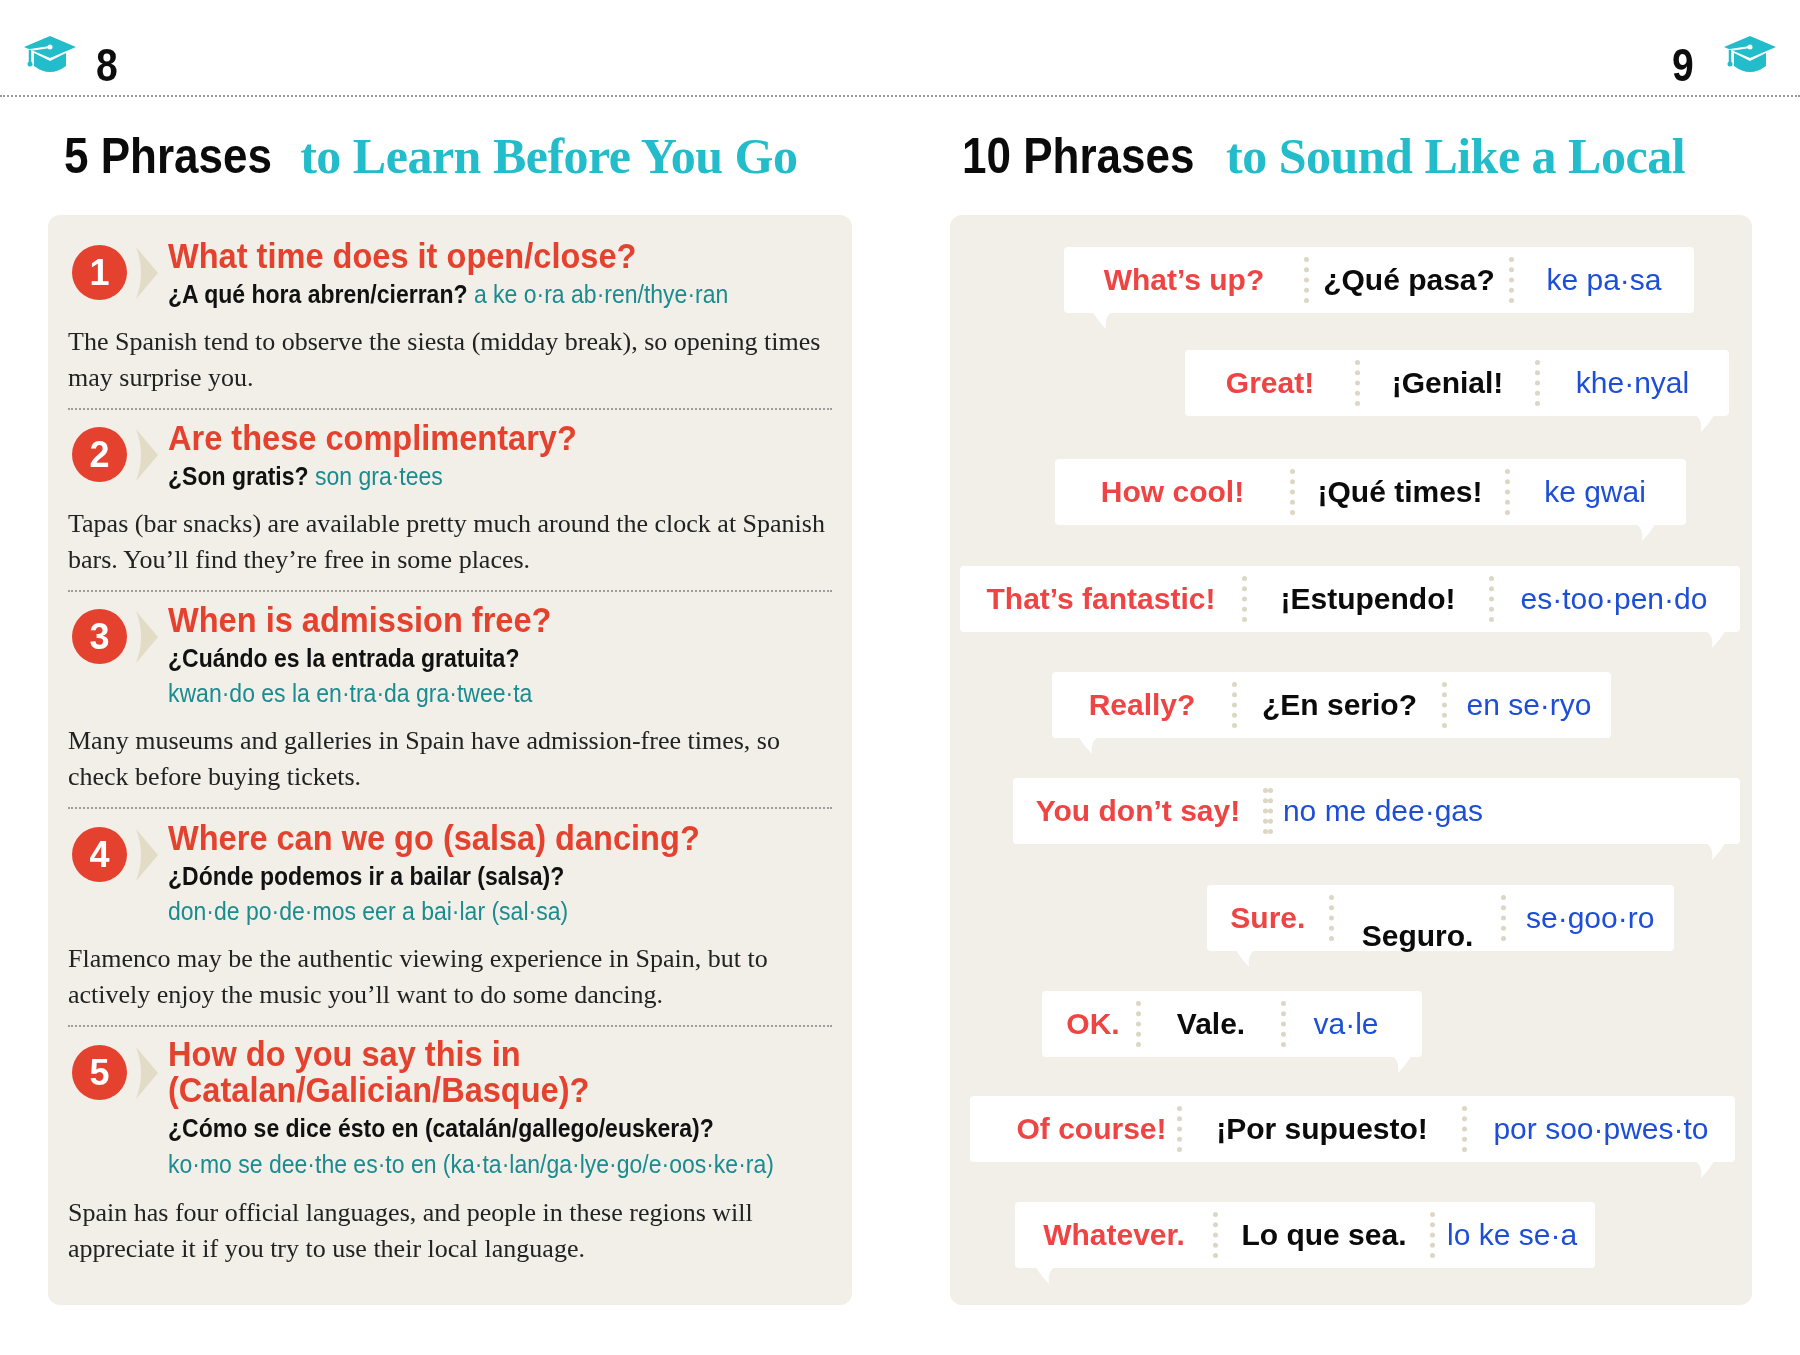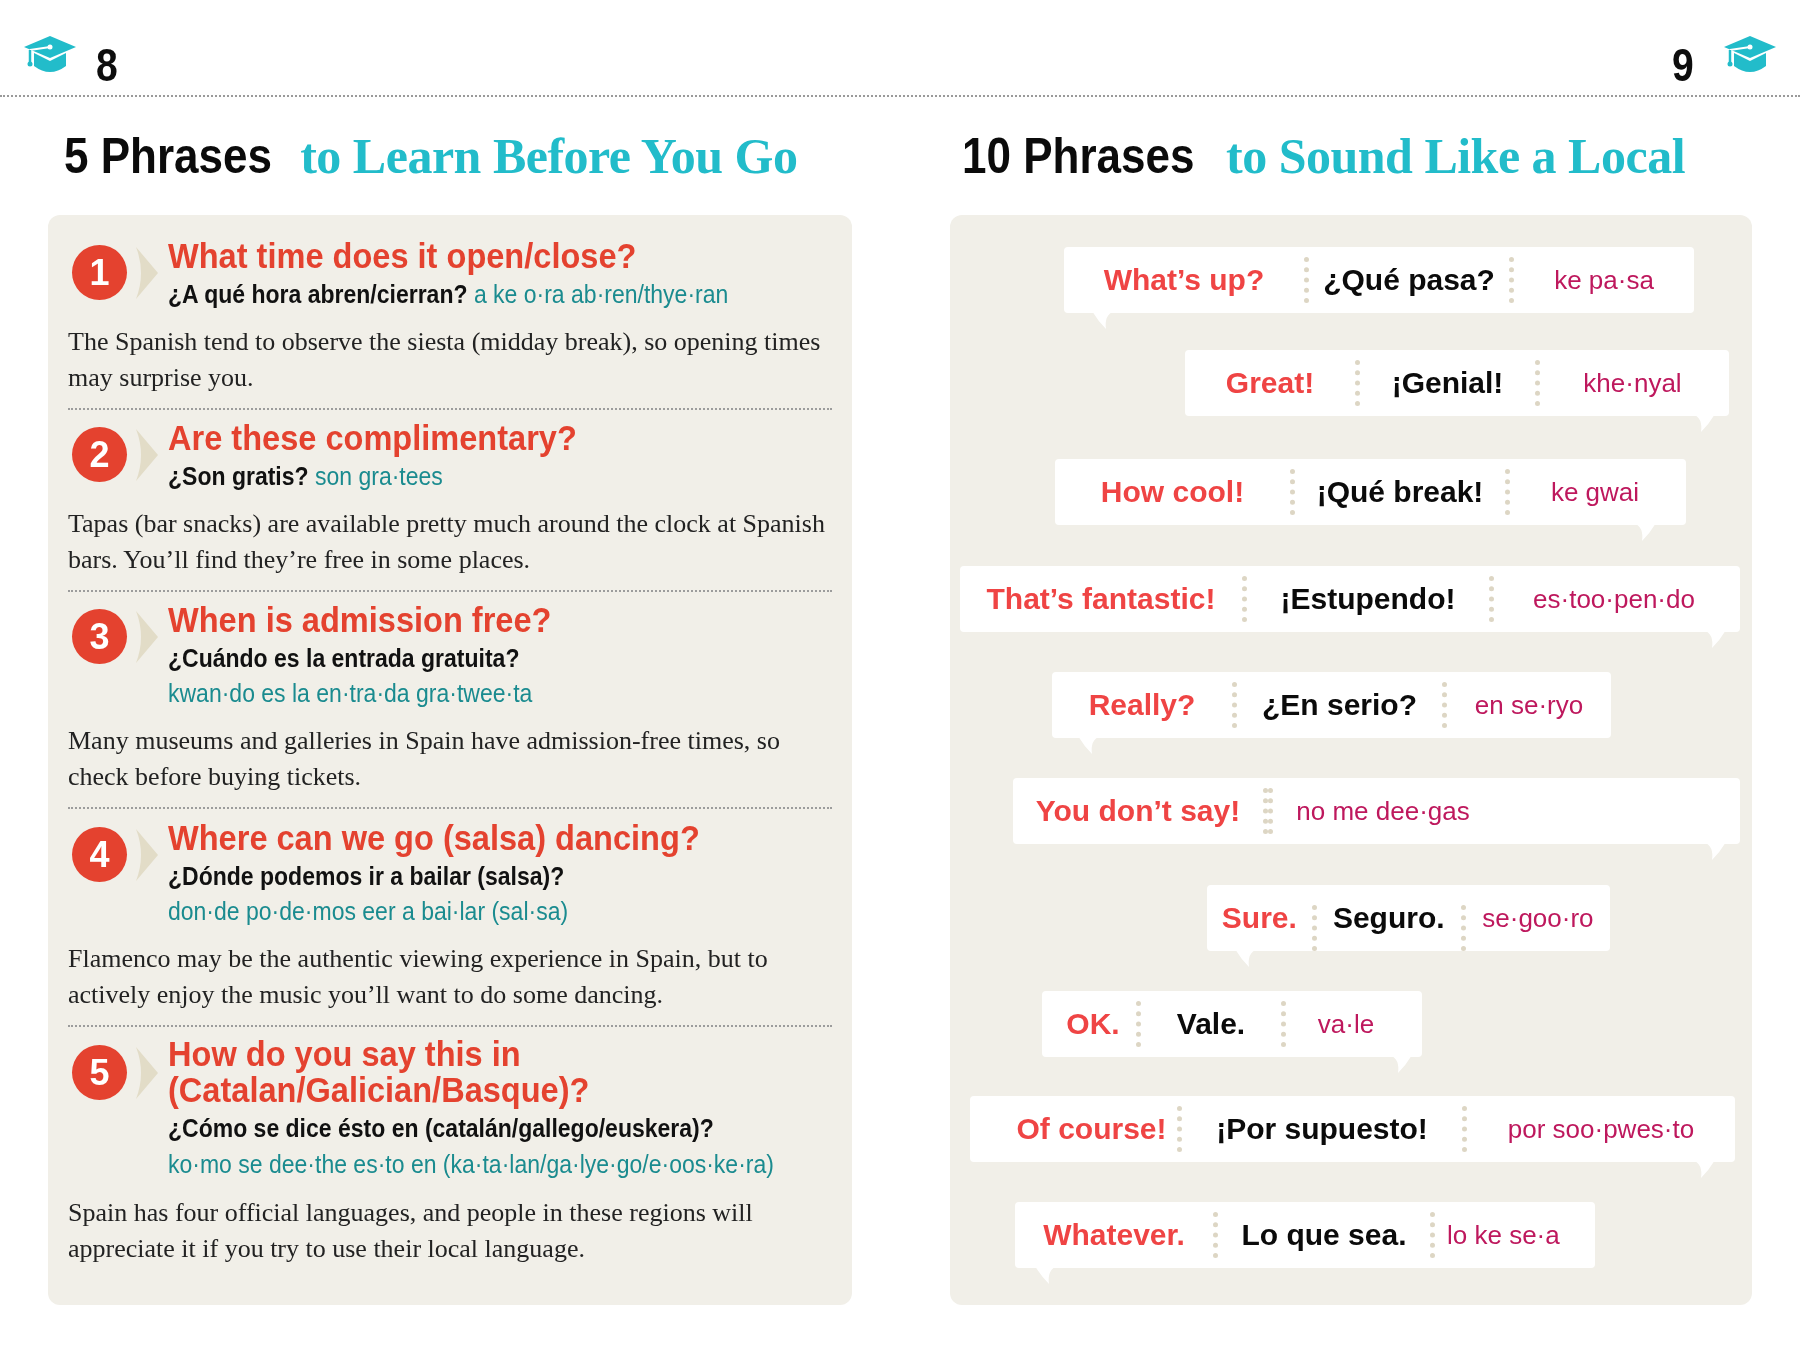--- a/index.html
+++ b/index.html
@@ -33,21 +33,21 @@
     .tip-es { position: absolute; left: 120px; font-family: "Liberation Sans", sans-serif; font-weight: 700; font-size: 25px; line-height: 32px; color: #111; white-space: nowrap; transform: scaleX(0.92); transform-origin: left center; }
     .tip-pr { color: #1a8b8f; font-weight: 400; font-size: 25px; }
     .tip-pr-line { position: absolute; left: 120px; font-family: "Liberation Sans", sans-serif; font-size: 25px; line-height: 32px; color: #1a8b8f; white-space: nowrap; transform: scaleX(0.92); transform-origin: left center; }
     .tip-body { position: absolute; left: 20px; width: 770px; font-family: "Liberation Serif", serif; font-size: 26px; line-height: 36px; color: #222; }
     .tip-rule { position: absolute; left: 20px; width: 764px; border-top: 2px dotted #9c9c9c; }
 
     .bubble { position: absolute; background: #ffffff; border-radius: 4px; height: 66px; display: flex; align-items: center; }
     .bubble .tail { position: absolute; bottom: -16px; width: 22px; height: 18px; }
     .bubble .en { font-family: "Liberation Sans", sans-serif; font-weight: 700; font-size: 30px; color: #ef4444; white-space: nowrap; }
     .bubble .es { font-family: "Liberation Sans", sans-serif; font-weight: 700; font-size: 30px; color: #0b0b0b; white-space: nowrap; }
-    .bubble .pr { font-family: "Liberation Sans", sans-serif; font-weight: 400; font-size: 26px; color: #be185d; white-space: nowrap; }
+    .bubble .pr { font-family: "Liberation Sans", sans-serif; font-weight: 400; font-size: 30px; color: #1d4ed8; white-space: nowrap; }
     .bubble .cell { display: flex; align-items: center; justify-content: center; height: 100%; }
     .bubble .sep { width: 0; height: 46px; border-left: 5px dotted #ddd6c4; }
   </style>
 </head>
 <body>
 
 <svg class="cap-icon left" viewBox="0 0 56 42">
   <polygon points="28,2 54,13 28,24 2,13" fill="#22bcca"></polygon>
   <path d="M12,19 L12,32 Q28,44 44,32 L44,19 L28,27 Z" fill="#22bcca"></path>
   <line x1="28" y1="13" x2="8" y2="16" stroke="#ffffff" stroke-width="2"></line>
@@ -180,21 +180,21 @@
       <path d="M0,0 L22,0 Q16,10 8,18 Q10,4 0,0 Z" fill="#fff"></path>
     </svg>
 </div>
 
 <div class="bubble" style="left:1055px; top:459px; width:631px;">
   <div class="cell" style="width:235px;">
       <span class="en">How cool!</span>
     </div>
   <div class="sep"></div>
   <div class="cell" style="width:210px;">
-      <span class="es">¡Qué break!</span>
+      <span class="es">¡Qué times!</span>
     </div>
   <div class="sep"></div>
   <div class="cell" style="width:170px;">
       <span class="pr">ke gwai</span>
     </div>
   <svg class="tail" style="right:30px;" viewBox="0 0 22 18">
       <path d="M0,0 L22,0 Q16,10 8,18 Q10,4 0,0 Z" fill="#fff"></path>
     </svg>
 </div>
 
@@ -239,21 +239,21 @@
   <div class="sep"></div>
   <div class="sep"></div>
   <div class="cell" style="width:220px;">
       <span class="pr">no me dee·gas</span>
     </div>
   <svg class="tail" style="right:14px;" viewBox="0 0 22 18">
       <path d="M0,0 L22,0 Q16,10 8,18 Q10,4 0,0 Z" fill="#fff"></path>
     </svg>
 </div>
 
-<div class="bubble" style="left:1207px; top:885px; width:403px;align-items:flex-end;">
+<div class="bubble" style="left:1207px; top:885px; width:467px;">
   <div class="cell" style="width:122px;">
       <span class="en">Sure.</span>
     </div>
   <div class="sep"></div>
   <div class="cell" style="width:168px;margin-top:36px;">
       <span class="es">Seguro.</span>
     </div>
   <div class="sep"></div>
   <div class="cell" style="width:168px;">
       <span class="pr">se·goo·ro</span>

